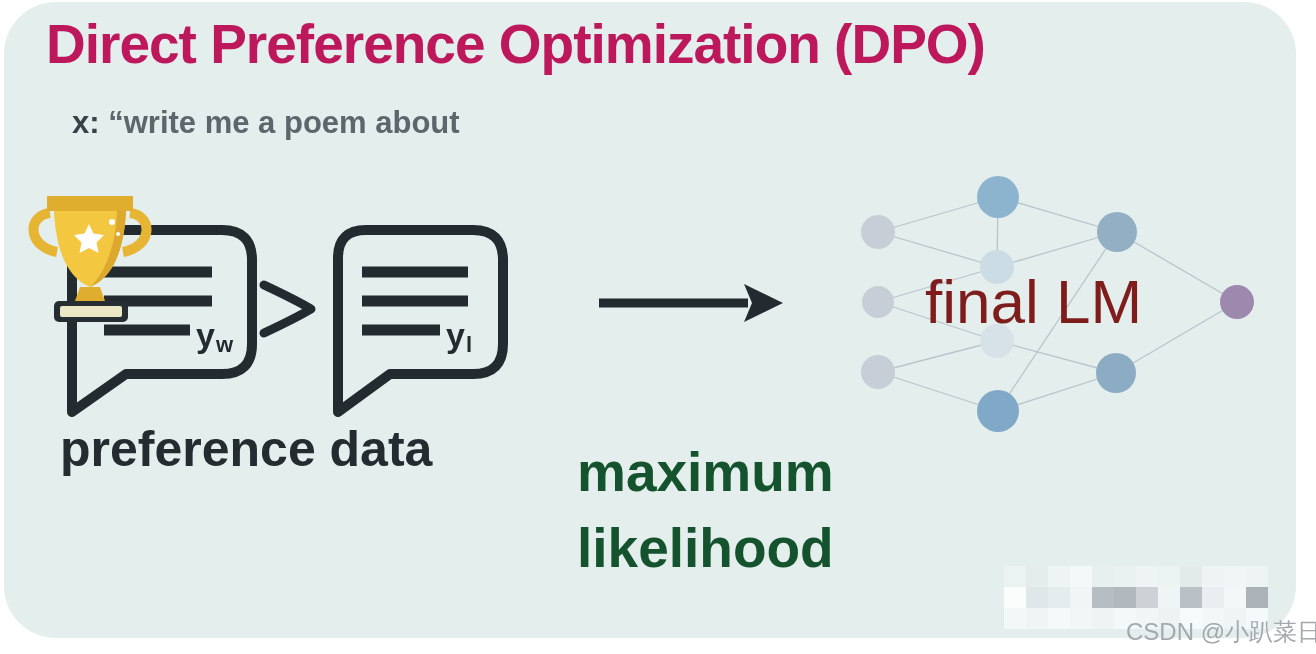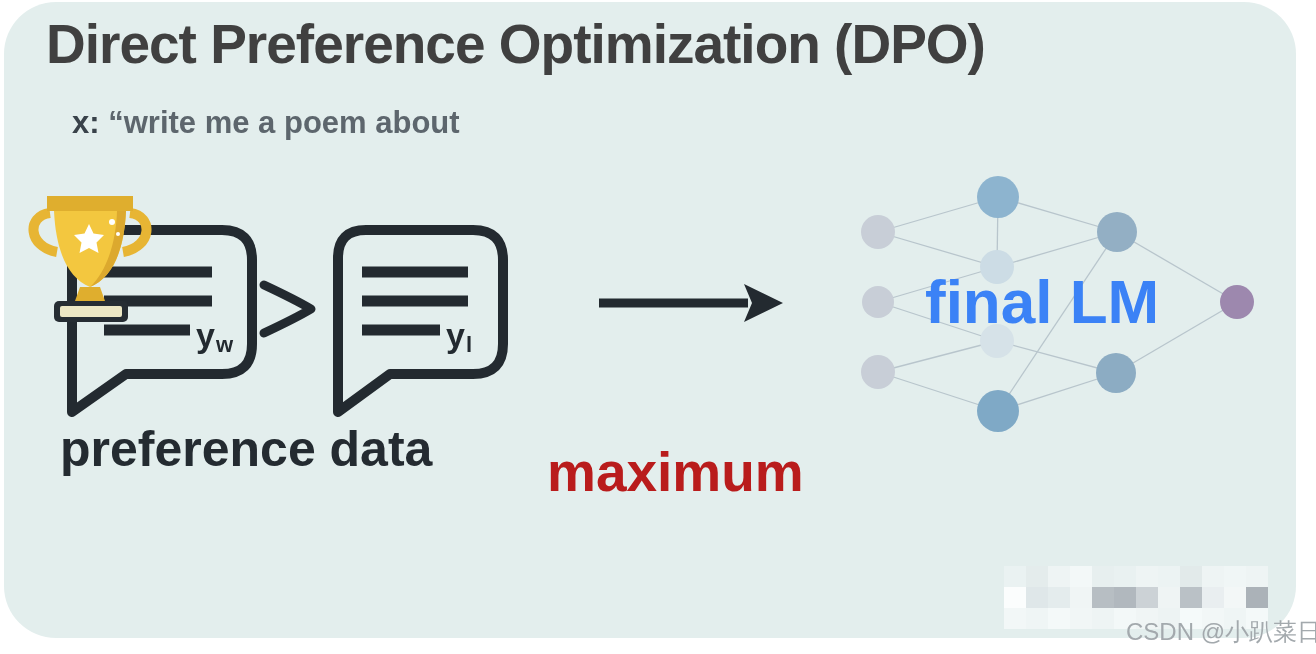--- a/index.html
+++ b/index.html
@@ -6,35 +6,35 @@
   html,body { width:1316px; height:654px; background:#ffffff; overflow:hidden;
               font-family:"Liberation Sans", sans-serif; }
   #stage { position:relative; width:1316px; height:654px; }
 
   .panel { position:absolute; left:4px; top:2px; width:1292px; height:636px;
            background:#e3eeed; border-radius:52px; }
 
   svg.layer { position:absolute; left:0; top:0; width:1316px; height:654px; }
 
   .title { position:absolute; left:46px; top:12px; font-size:55px; font-weight:800;
-           letter-spacing:-1px; color:#404040; white-space:nowrap; }
+           letter-spacing:-1px; color:#be185d; white-space:nowrap; }
 
   .prompt { position:absolute; left:72px; top:98px; font-size:31px; font-weight:600;
             color:#5d666d; line-height:49px; white-space:nowrap;text-align:right; }
   .prompt .px { font-weight:800; color:#39424a; }
   .prompt .l2 { padding-left:58px; }
 
   .pref-data { position:absolute; left:60px; top:408px; font-size:50px; font-weight:600;
                color:#242b31; white-space:nowrap;margin-top:12px; }
 
-  .max-like { position:absolute; left:547px; top:434px; font-size:55px; font-weight:800;
-              color:#b91c1c; line-height:76px; white-space:nowrap; }
+  .max-like { position:absolute; left:577px; top:434px; font-size:55px; font-weight:800;
+              color:#14532d; line-height:76px; white-space:nowrap; }
 
-  .final-lm { position:absolute; left:925px; top:266px; font-size:62px; font-weight:700;
-              color:#3b82f6; white-space:nowrap; }
+  .final-lm { position:absolute; left:925px; top:266px; font-size:62px; font-weight:400;
+              color:#7f1d1d; white-space:nowrap; }
 
   .mosaic { position:absolute; left:1004px; top:566px; }
   .mrow { display:flex; }
   .mcell { width:22px; height:21px; }
 
   .csdn { position:absolute; left:1126px; top:616px; font-size:24px; font-weight:400;
           color:#a3a9ad; white-space:nowrap; }
 </style>
 </head>
 <body>
@@ -120,20 +120,21 @@
 
   <div class="prompt">
     <div class="l1"><span class="px">x:</span>
       <span>“write me a poem about</span></div>
   </div>
 
   <div class="pref-data">preference data</div>
 
   <div class="max-like">
     <div>maximum</div>
+    <div>likelihood</div>
   </div>
 
   <div class="mosaic">
       <div class="mrow">
         <div class="mcell" style="background: rgb(234, 242, 242);"></div>
         <div class="mcell" style="background: rgb(228, 236, 236);"></div>
         <div class="mcell" style="background: rgb(238, 244, 244);"></div>
         <div class="mcell" style="background: rgb(243, 248, 248);"></div>
         <div class="mcell" style="background: rgb(231, 239, 239);"></div>
         <div class="mcell" style="background: rgb(233, 241, 241);"></div>

